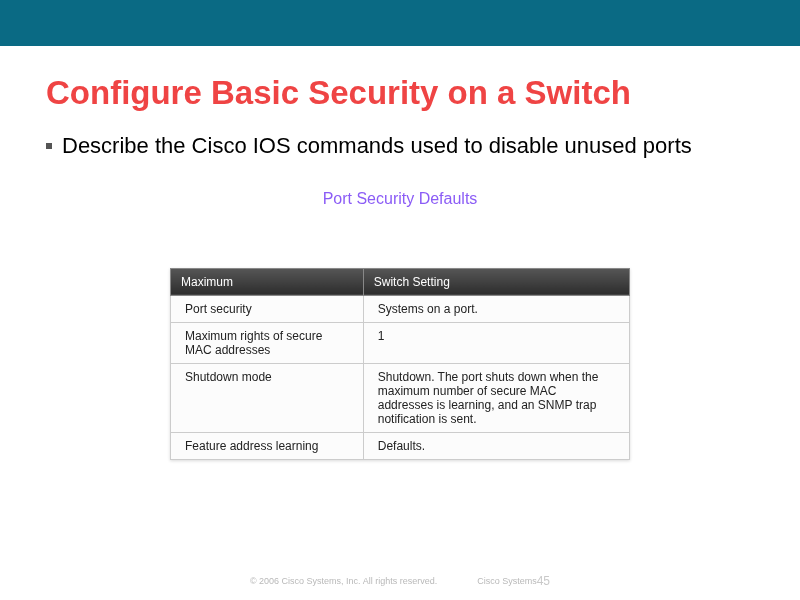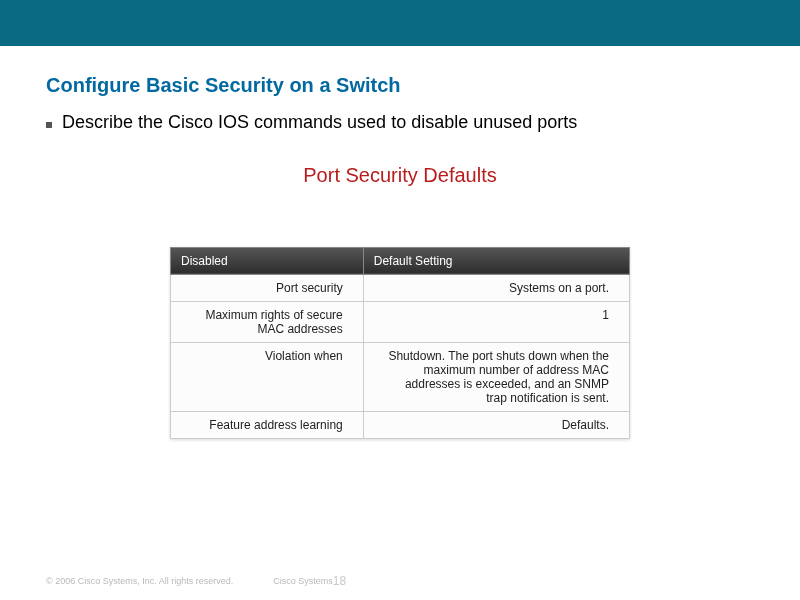--- a/index.html
+++ b/index.html
@@ -13,50 +13,50 @@
   }
   .top-bar {
     width: 100%;
     height: 46px;
     background: #0a6a84;
   }
   .content {
     padding: 28px 46px 0 46px;
   }
   .title {
-    color: #0369a1;
-    font-size: 20px;
+    color: #ef4444;
+    font-size: 33px;
     font-weight: bold;
-    margin-bottom: 14px;
+    margin-bottom: 20px;
   }
   .bullet-row {
     display: flex;
     align-items: flex-start;
     gap: 10px;
   }
   .bullet {
     width: 6px;
     height: 6px;
     background: #555;
     margin-top: 11px;
     flex: 0 0 auto;
   }
   .bullet-text {
-    font-size: 18px;
+    font-size: 22px;
     color: #000;
     line-height: 1.25;
     text-align: center;
   }
   .figure-wrap {
     text-align: center;
     margin-top: 30px;
   }
   .figure-title {
-    font-size: 20px;
-    color: #b91c1c;
+    font-size: 16px;
+    color: #8b5cf6;
     margin-bottom: 60px;
   }
   .table {
     width: 460px;
     margin: 0 auto;
     border: 1px solid #bbb;
     border-collapse: collapse;
     box-shadow: 0 1px 3px rgba(0,0,0,0.15);
     background: #fff;
   }
@@ -65,36 +65,36 @@
     color: #fff;
     text-align: left;
     font-size: 12px;
     font-weight: normal;
     padding: 6px 10px;
     border: 1px solid #888;
   }
   .table td {
     font-size: 12px;
     color: #222;
-    padding: 6px 20px;
+    padding: 6px 14px;
     border: 1px solid #ccc;
-    text-align: right;
+    text-align: left;
     vertical-align: top;
     background: #fcfcfc;
   }
   .col-feature { width: 42%; }
   .col-setting { width: 58%; }
   .footer {
     position: absolute;
     bottom: 12px;
     left: 0;
     width: 100%;
     padding: 0 46px;
     display: flex;
-    justify-content: flex-start;
+    justify-content: center;
     align-items: center;
     font-size: 9px;
     color: #b9b9b9;
     margin-top: 13px;
   }
   .footer-left { display: flex; gap: 40px; }
   .page-num { color: #c9c9c9; font-size: 12px; }
 </style>
 </head>
 <body>
@@ -109,46 +109,46 @@
     <div class="bullet"></div>
     <div class="bullet-text">Describe the Cisco IOS commands used to disable unused ports</div>
   </div>
 
   <div class="figure-wrap">
     <div class="figure-title">Port Security Defaults</div>
 
     <table class="table">
       <thead>
         <tr>
-          <th class="col-feature">Disabled</th>
-          <th class="col-setting">Default Setting</th>
+          <th class="col-feature">Maximum</th>
+          <th class="col-setting">Switch Setting</th>
         </tr>
       </thead>
       <tbody>
         <tr>
           <td>Port security</td>
           <td>Systems on a port.</td>
         </tr>
         <tr>
           <td>Maximum rights of secure MAC addresses</td>
           <td>1</td>
         </tr>
         <tr>
-          <td>Violation when</td>
-          <td>Shutdown. The port shuts down when the maximum number of address MAC addresses is exceeded, and an SNMP trap notification is sent.</td>
+          <td>Shutdown mode</td>
+          <td>Shutdown. The port shuts down when the maximum number of secure MAC addresses is learning, and an SNMP trap notification is sent.</td>
         </tr>
         <tr>
           <td>Feature address learning</td>
           <td>Defaults.</td>
         </tr>
       </tbody>
     </table>
   </div>
 
 </div>
 
 <div class="footer">
   <div class="footer-left">
     <span>© 2006 Cisco Systems, Inc. All rights reserved.</span>
     <span>Cisco Systems</span>
   </div>
-  <span class="page-num">18</span>
+  <span class="page-num">45</span>
 </div>
 
 </body></html>

